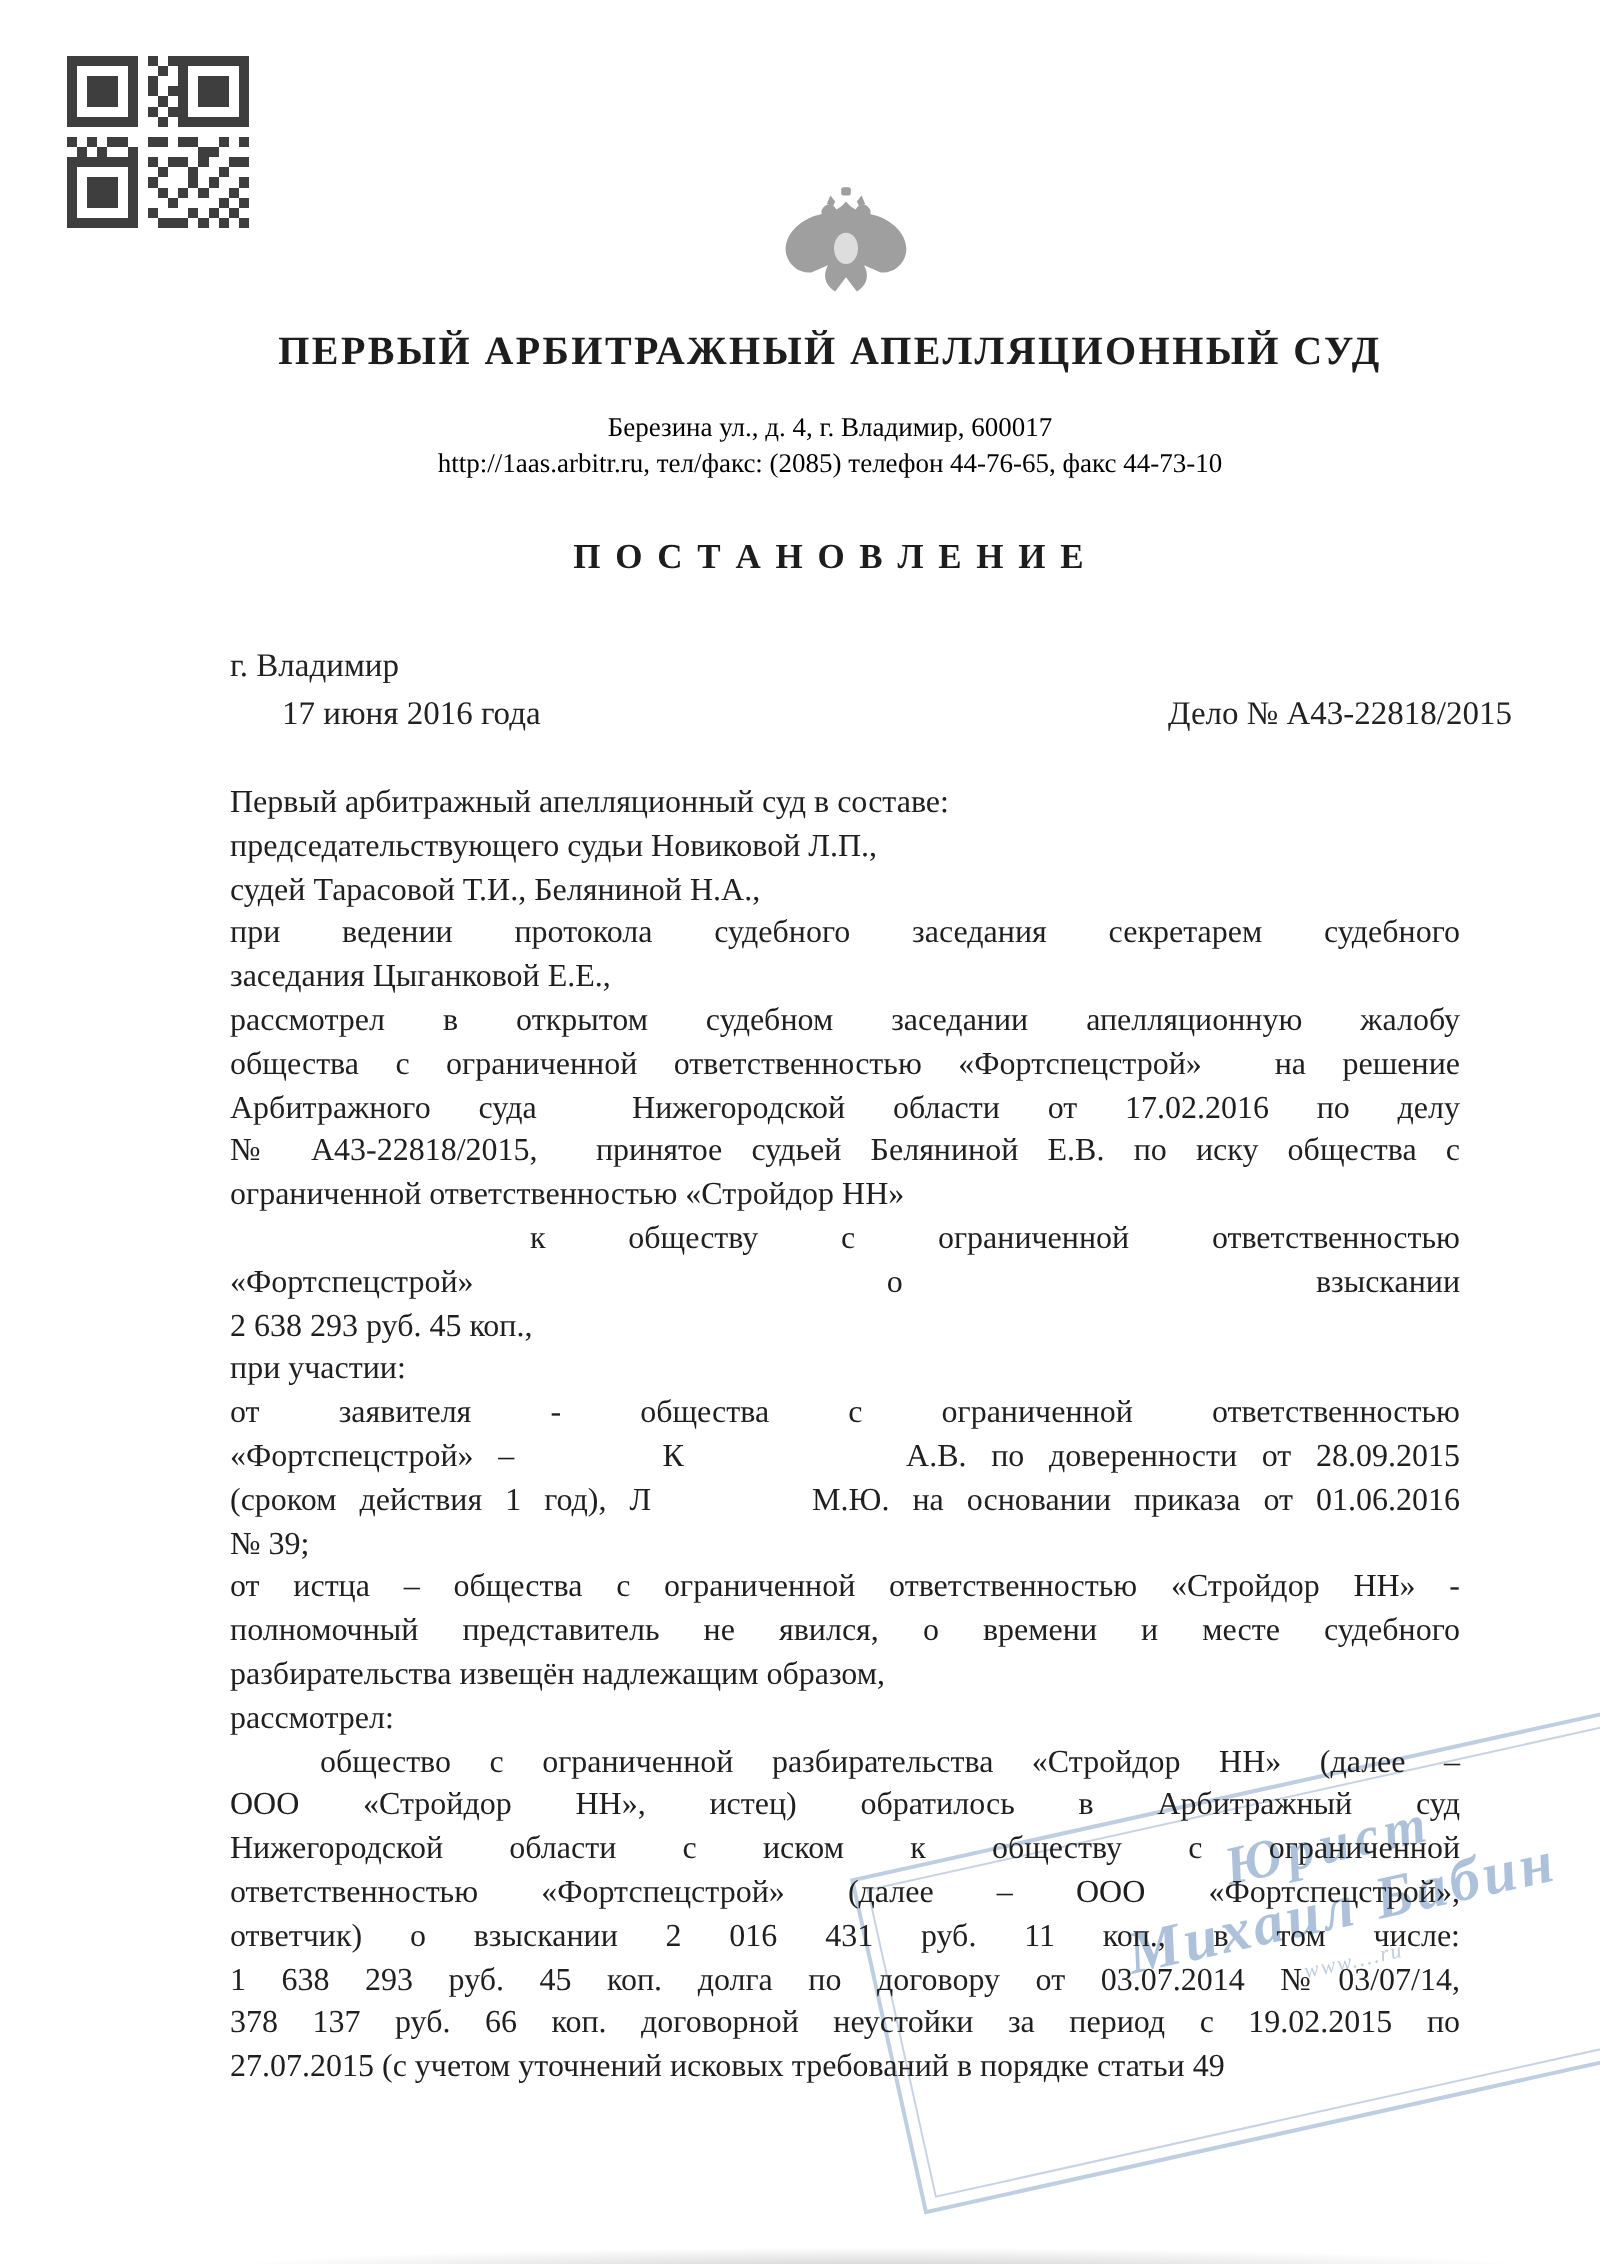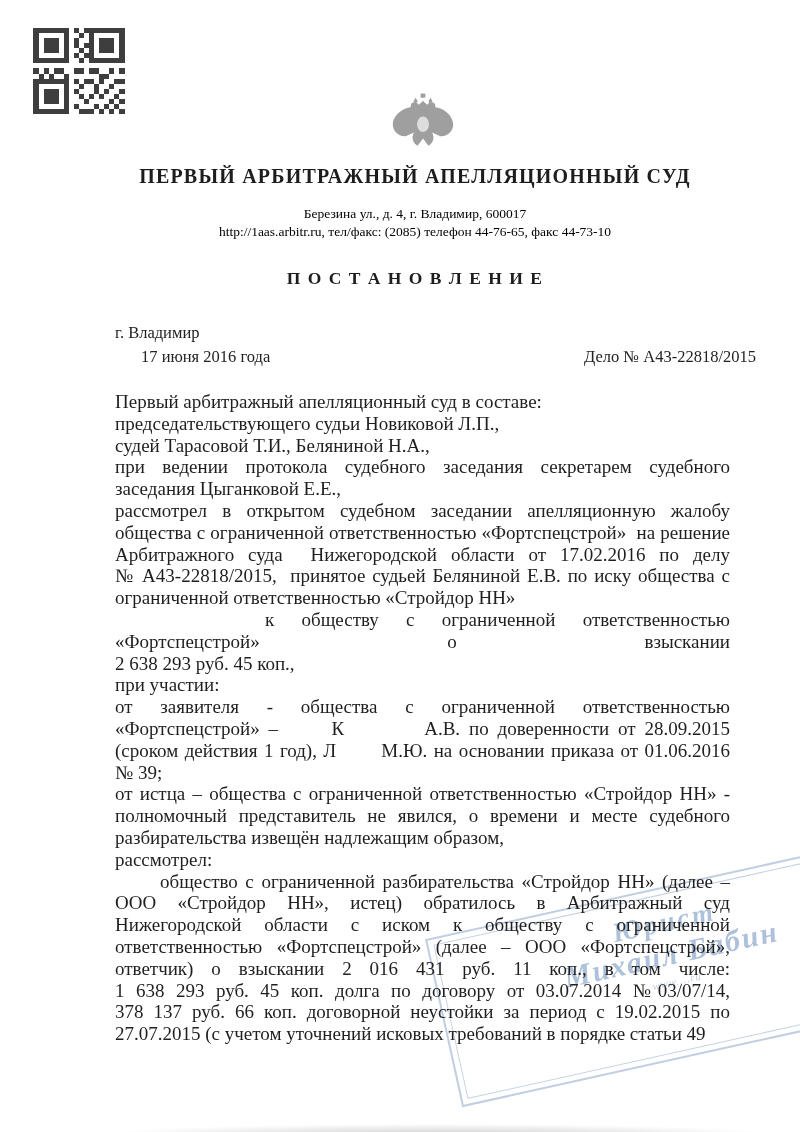--- a/index.html
+++ b/index.html
@@ -25,21 +25,21 @@
     font-weight:bold;font-size:17.5px;letter-spacing:1.5px;color:#1d1d1d;
   }
   .city{position:absolute;left:115px;top:323px;font-size:16.5px;}
   .meta-row{
     position:absolute;left:115px;top:347px;width:615px;
     display:flex;justify-content:space-between;font-size:16.5px;margin-left:26px;
   }
   
   .body{
     position:absolute;left:115px;top:391px;width:615px;z-index:2;
-    font-size:19px;line-height:21.8px;color:#1f1f1f;
+    font-size:16px;line-height:21.8px;color:#1f1f1f;
   }
   .line{min-height:21.8px;text-align:left;}
   .line.j{text-align:justify;text-align-last:justify;}
   .line.ind{padding-left:150px;}
   .line.ti{text-indent:45px;}
   
   .stamp{
     position:absolute;left:438px;top:886px;width:470px;height:168px;z-index:1;
     border:2.5px solid rgba(130,158,196,.5);
     transform:rotate(-12.5deg);

